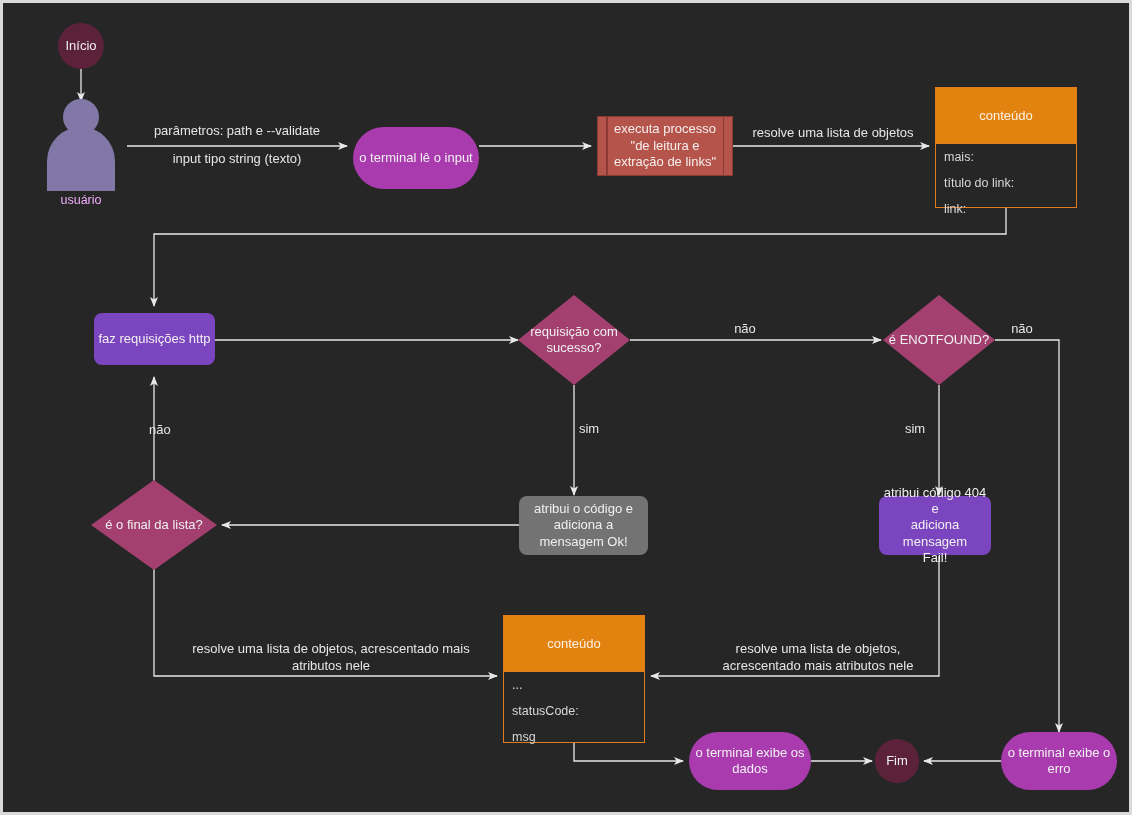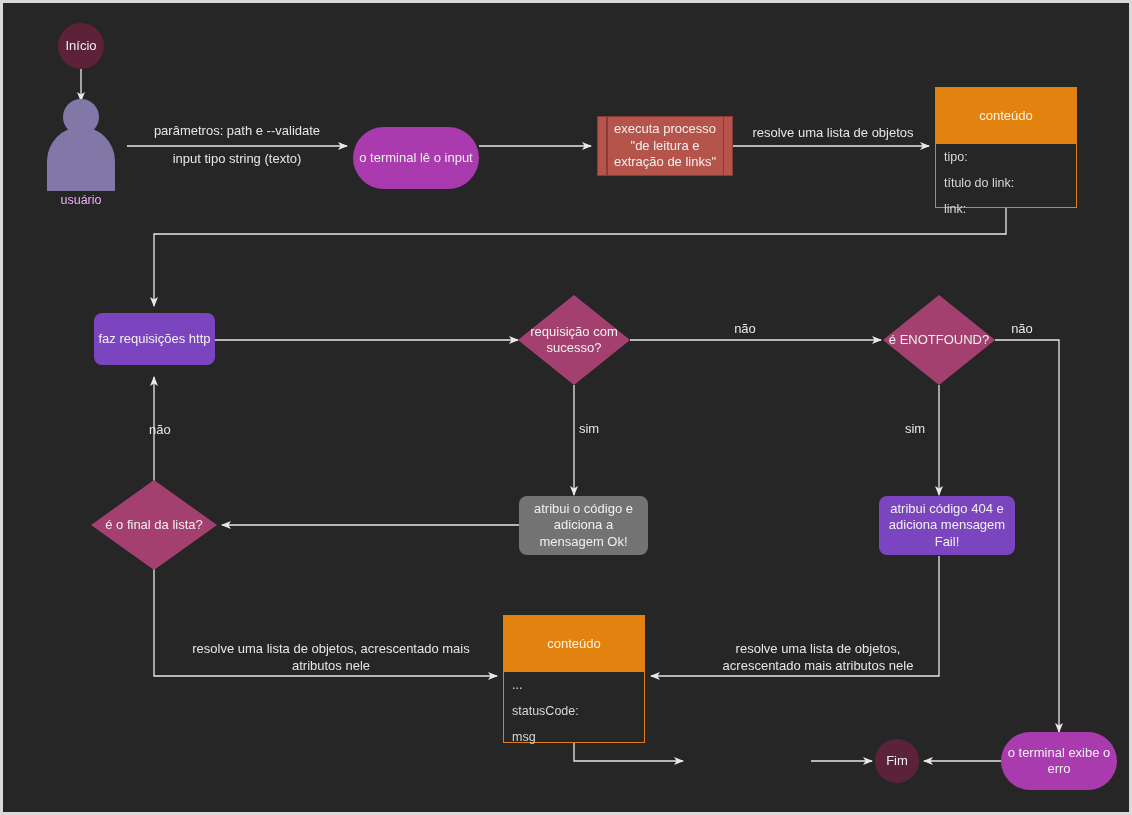--- a/index.html
+++ b/index.html
@@ -104,21 +104,21 @@
   <div class="proc" style="left:594px;top:113px;width:136px;height:60px;">
     <span class="bar" style="left:8px;"></span>
     <span class="bar" style="right:8px;"></span>
     <span style="white-space:pre-line;position:relative;z-index:2;">executa processo
 "de leitura e
 extração de links"</span>
   </div>
 
   <div class="tbl" style="left:932px;top:84px;width:142px;height:121px;">
     <div class="tbl-head">conteúdo</div>
-    <div class="tbl-row">tipo:</div>
+    <div class="tbl-row">mais:</div>
     <div class="tbl-row">título do link:</div>
     <div class="tbl-row">link:</div>
   </div>
 
   <div class="node rrect" style="left:91px;top:310px;width:121px;height:52px;background:#7b45bf;">
     <span>faz requisições http</span>
   </div>
 
   <div class="diamond-wrap" style="left:515px;top:292px;width:112px;height:90px;">
     <svg class="diamond-shape" viewBox="0 0 112 90">
@@ -141,33 +141,37 @@
     </svg>
     <div class="diamond-label" style="white-space:pre-line;">é o final da lista?</div>
   </div>
 
   <div class="node rrect" style="left:516px;top:493px;width:129px;height:59px;background:#737373;">
     <span style="white-space:pre-line;">atribui o código e
 adiciona a
 mensagem Ok!</span>
   </div>
 
-  <div class="node rrect" style="left:876px;top:493px;width:136px;height:59px;background:#7b45bf;">
+  <div class="node rrect" style="left:876px;top:493px;width:112px;height:59px;background:#7b45bf;">
     <span style="white-space:pre-line;">atribui código 404 e
 adiciona mensagem
 Fail!</span>
   </div>
 
   <div class="tbl" style="left:500px;top:612px;width:142px;height:128px;">
     <div class="tbl-head">conteúdo</div>
     <div class="tbl-row">...</div>
     <div class="tbl-row">statusCode:</div>
     <div class="tbl-row">msg</div>
   </div>
 
+  <div class="node terminal" style="left:686px;top:729px;width:122px;height:58px;background:#a93bae;">
+    <span style="white-space:pre-line;">o terminal exibe os
+dados</span>
+  </div>
 
   <div class="node terminal" style="left:998px;top:729px;width:116px;height:58px;background:#a93bae;">
     <span style="white-space:pre-line;">o terminal exibe o
 erro</span>
   </div>
 
   <div class="node circle" style="left:872px;top:736px;width:44px;height:44px;background:#5c2239;">
     <span>Fim</span>
   </div>
 

